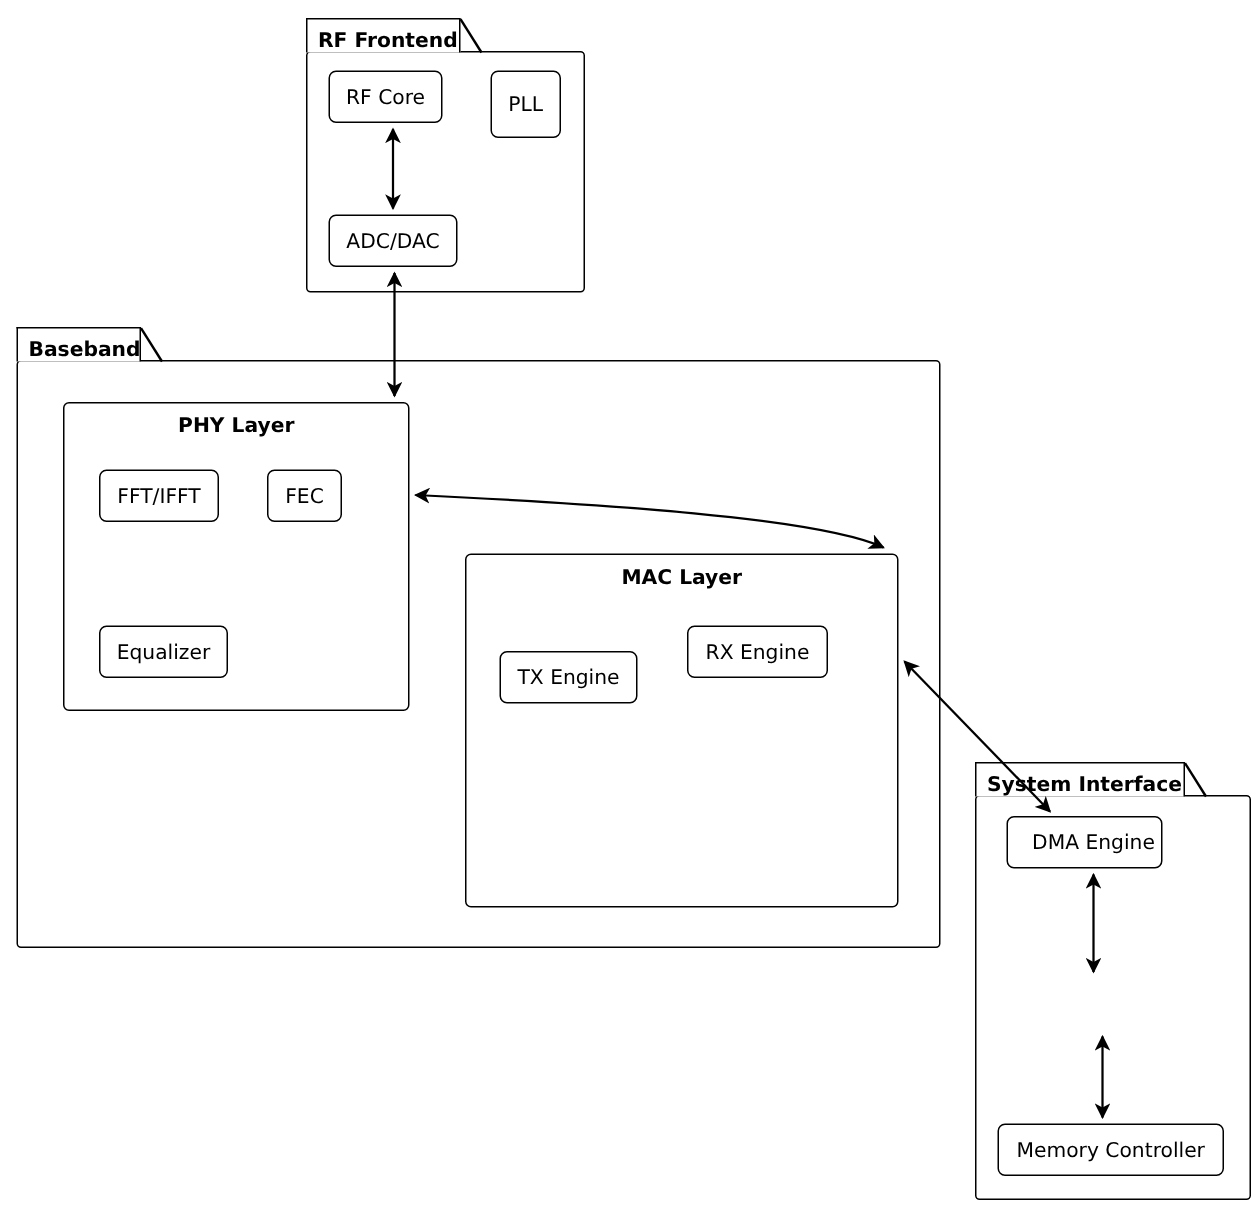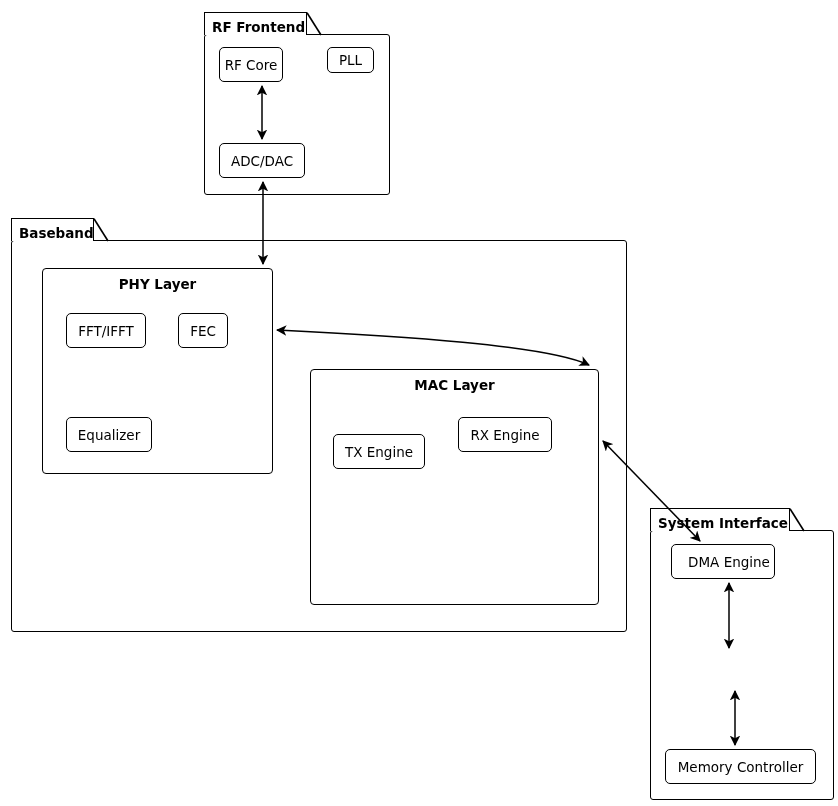--- a/index.html
+++ b/index.html
@@ -113,24 +113,24 @@
   <div class="pkg" style="left:204px; top:12px;">
     <div class="pkg-tab" style="left:0px; top:0px; width:103px; height:23px;">
       <span>RF Frontend</span>
     </div>
     <svg class="pkg-tab-slant" style="left:102px; top:0px;" width="18" height="25">
       <path d="M1,0.8 L15,23" stroke="#000" stroke-width="1.6" fill="none"></path>
     </svg>
     <div class="pkg-body" style="left:0px; top:22px; width:186px; height:161px;"></div>
   </div>
 
-  <div class="node" style="left:219px; top:47px; width:64px; height:35px;">
+  <div class="node" style="left:219px; top:47px; width:76px; height:35px;">
     <span>RF Core</span>
   </div>
-  <div class="node" style="left:327px; top:47px; width:47px; height:26px;justify-content:center;">
+  <div class="node" style="left:327px; top:47px; width:47px; height:45px;justify-content:center;">
     <span>PLL</span>
   </div>
   <div class="node" style="left:219px; top:143px; width:86px; height:35px;">
     <span>ADC/DAC</span>
   </div>
 
   <div class="pkg" style="left:11px; top:218px;">
     <div class="pkg-tab" style="left:0px; top:0px; width:83px; height:23px;">
       <span>Baseband</span>
     </div>

